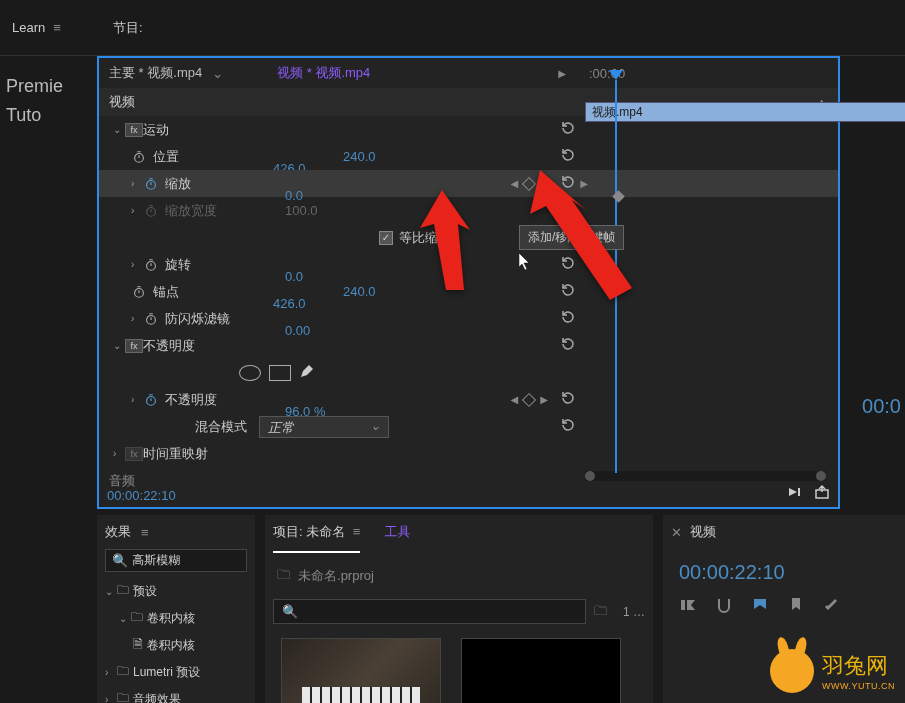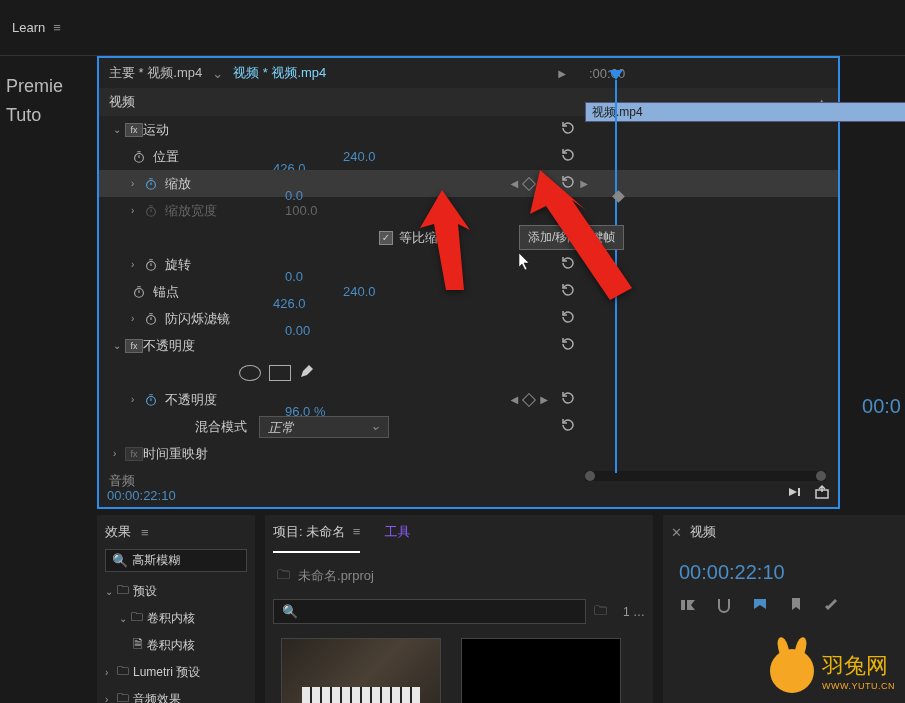--- a/index.html
+++ b/index.html
@@ -9,21 +9,21 @@
 .learn-menu { margin-left: 8px; color: #888; }
 .source-panel { flex: 1; border-left: 2px solid #2d8ceb; border-right: 2px solid #2d8ceb; display: flex; align-items: center; padding: 0 20px; gap: 40px; }
 .tab { color: #888; padding-bottom: 4px; }
 .tab.active { color: #fff; border-bottom: 2px solid #fff; }
 .tab-menu { margin-left: 6px; color: #888; }
 .program { padding: 0 16px; display: flex; align-items: center; }
 .left-col { position: absolute; left: 6px; top: 72px; width: 88px; color: #bbb; font-size: 18px; line-height: 1.6; }
 .main-panel { position: absolute; left: 97px; top: 56px; width: 743px; height: 453px; border: 2px solid #2d8ceb; background: #232323; display: flex; flex-direction: column; }
 .clip-header { display: flex; align-items: center; height: 30px; padding: 0 10px; gap: 10px; }
 .clip-header .primary { color: #bbb; }
-.clip-header .secondary { color: #7dd3fc; }
+.clip-header .secondary { color: #8b5cf6; margin-left: 44px; }
 .playhead { position: absolute; left: 516px; top: 22px; bottom: 34px; width: 2px; background: #2d8ceb; z-index: 5; }
 .playhead::before { content: ""; position: absolute; top: -10px; left: -6px; width: 14px; height: 10px; background: #2d8ceb; clip-path: polygon(0 0, 100% 0, 50% 100%); }
 .section-header { display: flex; align-items: center; height: 28px; padding: 0 10px; background: #2a2a2a; }
 .section-header .arrow-up { margin-left: auto; color: #999; }
 .clip-bar { position: absolute; left: 486px; top: 44px; width: 336px; height: 20px; background: #8aafdb; color: #222; font-size: 12px; padding: 0 6px; display: flex; align-items: center; border: 1px solid #557; }
 .props { flex: 1; overflow: hidden; position: relative; }
 .prop-row { display: flex; align-items: center; height: 27px; padding: 0 10px; position: relative; }
 .pr-indent1 { padding-left: 14px; }
 .pr-indent2 { padding-left: 32px; }
 .twirl { width: 12px; color: #999; font-size: 10px; }
@@ -99,20 +99,23 @@
 .red-arrow svg { filter: drop-shadow(0 2px 3px rgba(0,0,0,0.5)); }
 </style>
 </head>
 <body>
 
 <div class="top-bar">
   <div class="learn">
     <span>Learn</span>
     <span class="learn-menu">≡</span>
   </div>
+  <div class="program">
+    <span>节目:</span>
+  </div>
 </div>
 
 <div class="left-col">
   <div>Premie</div>
   <div>Tuto</div>
 </div>
 
 <div class="main-panel">
   <div class="clip-header">
     <span class="primary">主要 * 视频.mp4</span>

